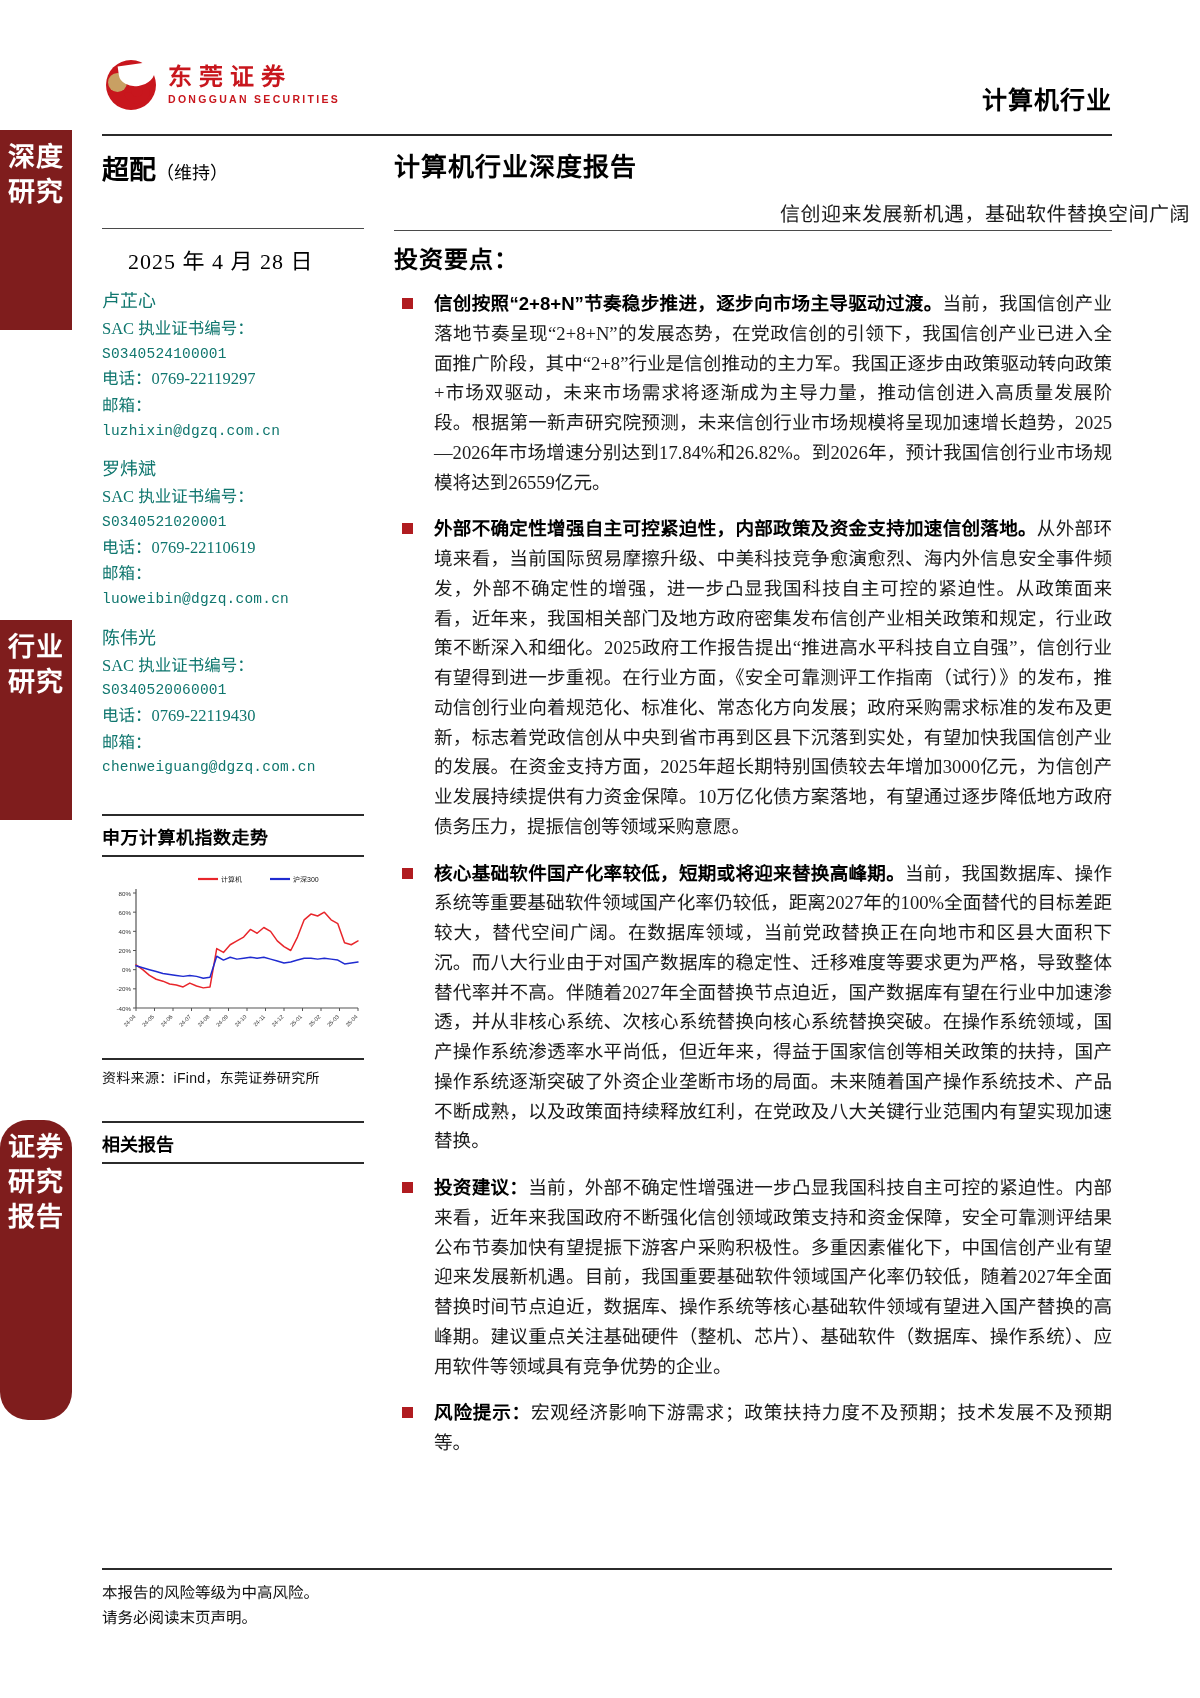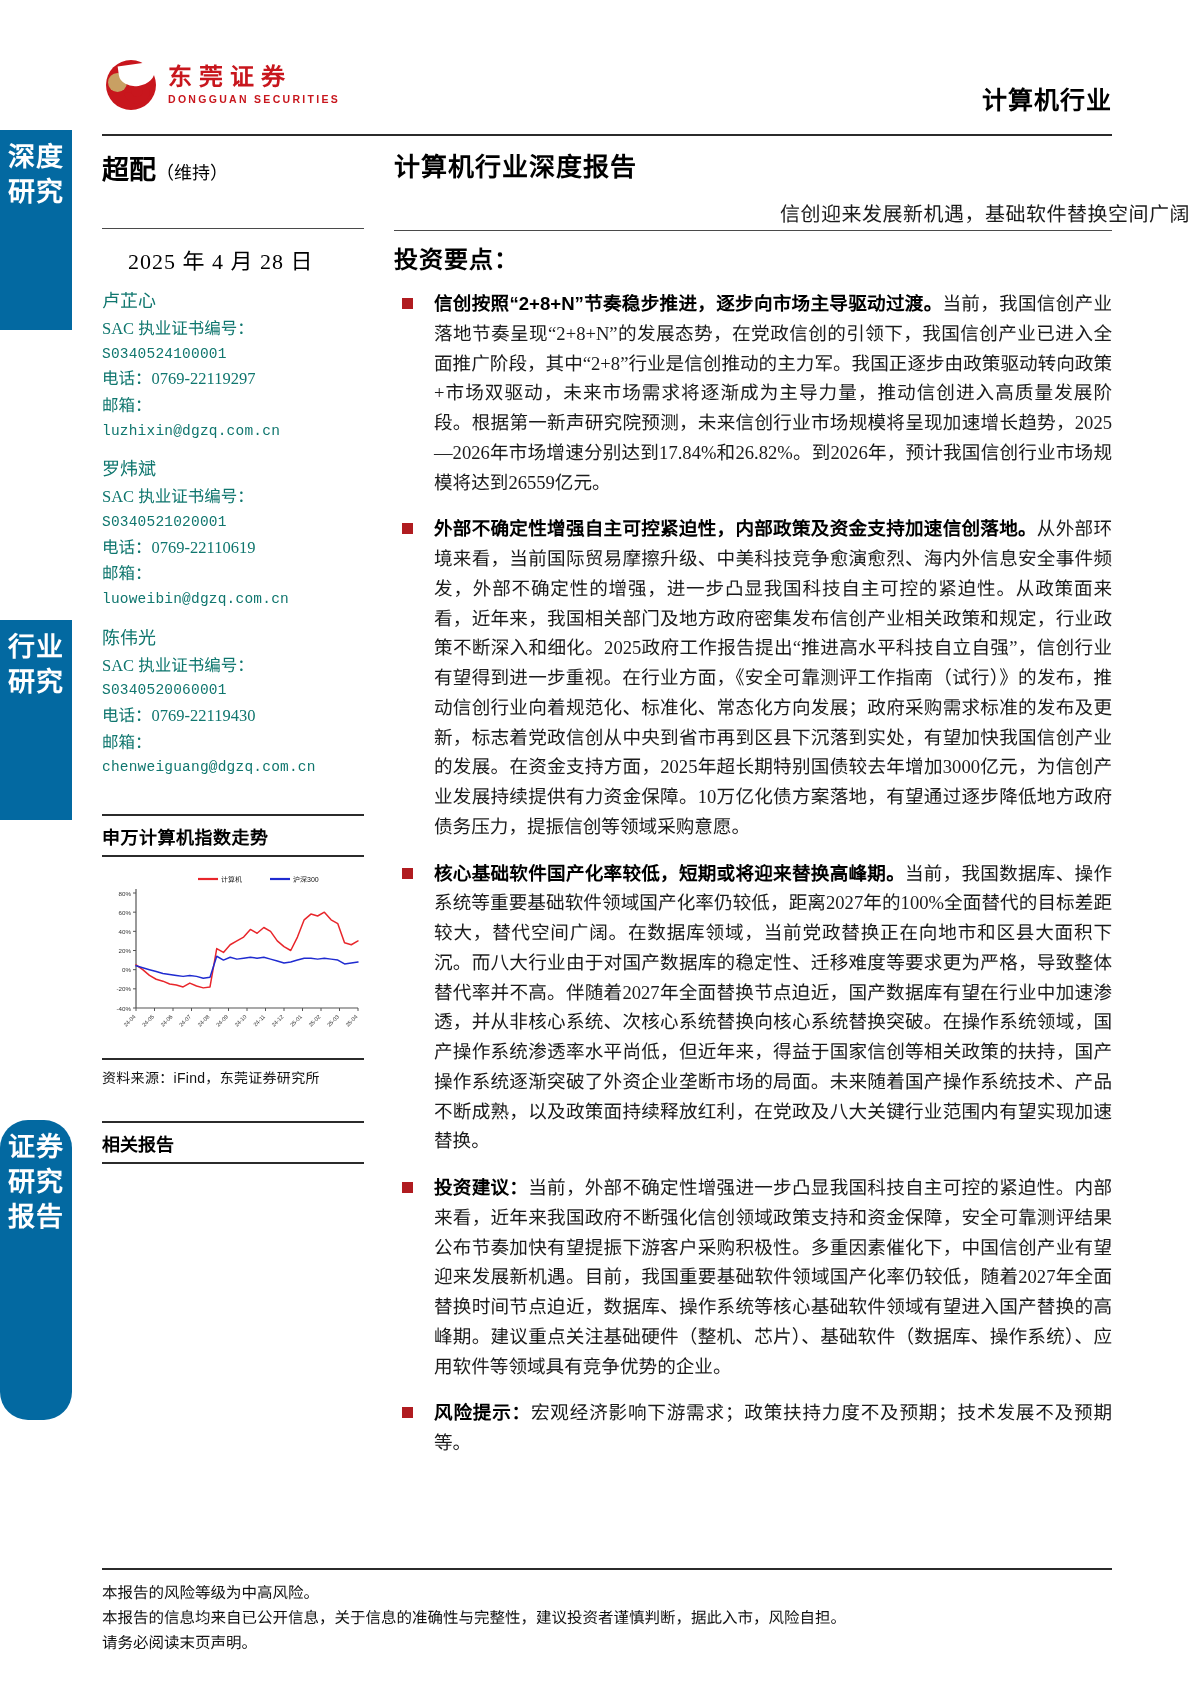--- a/index.html
+++ b/index.html
@@ -18,21 +18,21 @@
 
   
   #sidebar {
     position: absolute;
     left: 0; top: 0;
     width: 72px; height: 1698px;
   }
   .side-band {
     position: absolute;
     left: 0; width: 72px;
-    background: #0369a1;
+    background: #7f1d1d;
     color: #ffffff;
     font-family: "Liberation Sans", "DejaVu Sans", sans-serif;
     font-weight: bold;
     font-size: 27px;
     letter-spacing: 1px;
     text-align: center;
     line-height: 1.30;
     padding-top: 10px;
   }
   #band-1 { top: 130px;  height: 200px; }
@@ -455,17 +455,16 @@
 
     <div class="bullet">
       <span class="marker"></span>
       <p><span class="lead">风险提示：</span><span>宏观经济影响下游需求；政策扶持力度不及预期；技术发展不及预期等。</span></p>
     </div>
   </div>
 
   <div id="footer-rule"></div>
   <div id="footer">
     <div>本报告的风险等级为中高风险。</div>
-    <div>本报告的信息均来自已公开信息，关于信息的准确性与完整性，建议投资者谨慎判断，据此入市，风险自担。</div>
     <div>请务必阅读末页声明。</div>
   </div>
 
 </div>
 
 </body></html>

